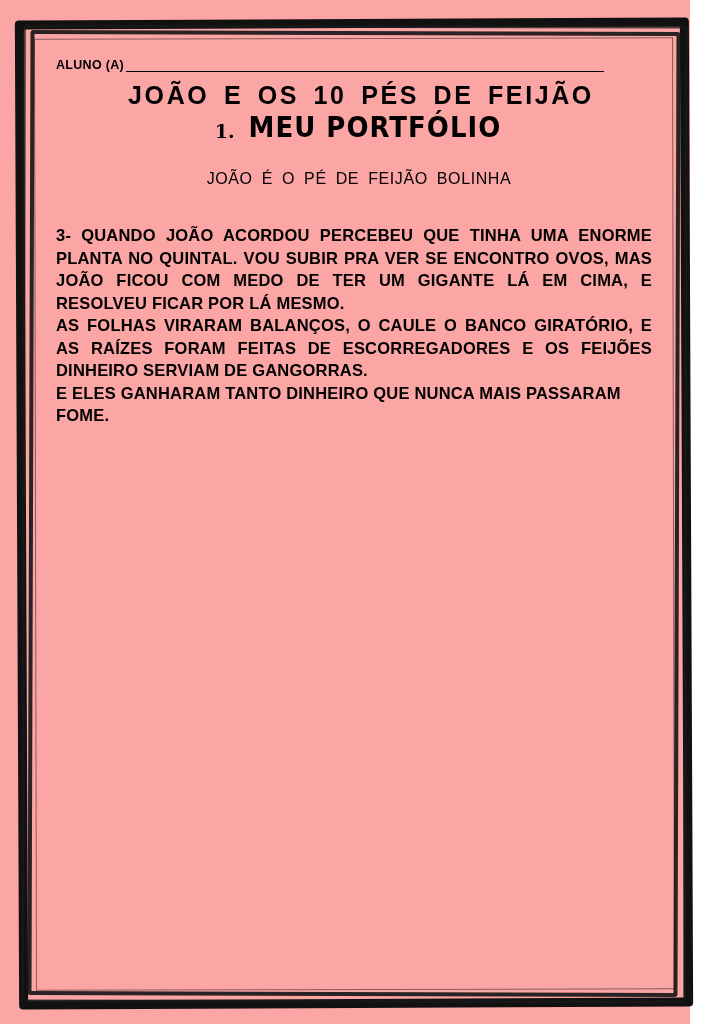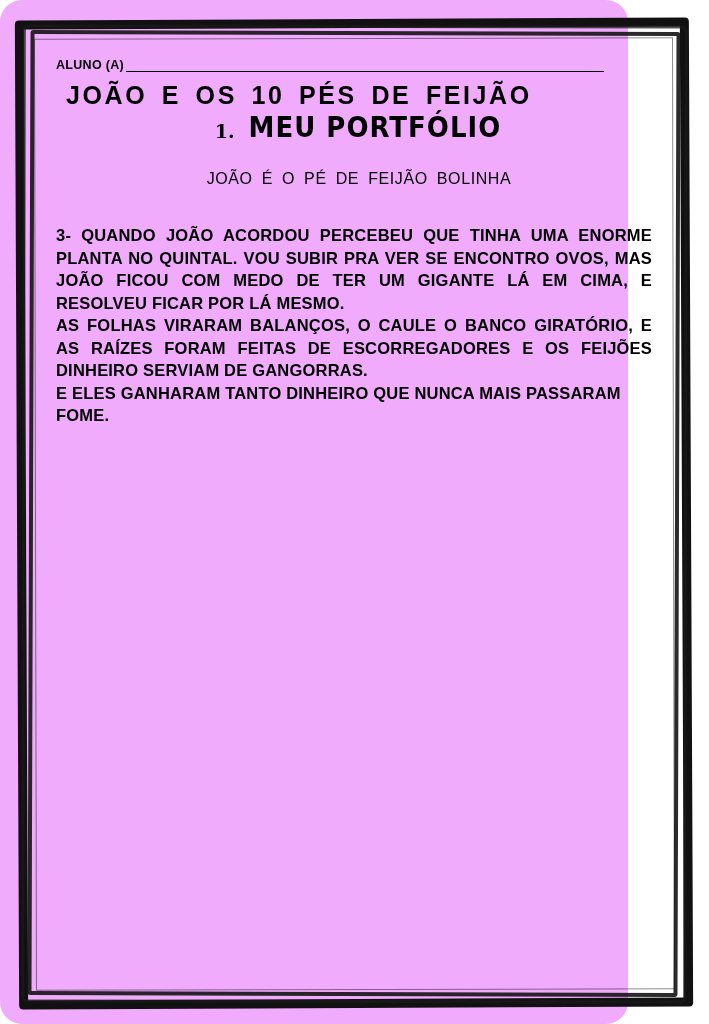--- a/index.html
+++ b/index.html
@@ -10,24 +10,23 @@
   body {
     width: 709px;
     height: 1024px;
     overflow: hidden;
     font-family: "Liberation Sans", sans-serif;
     color: #000000;
   }
 
   .page {
     position: relative;
-    width: 628px;
+    width: 690px;
     height: 1024px;
-    background: #f0abfc;
-    border-radius: 22px;
+    background: #fca5a5;
   }
 
   
   .frame-outer {
     position: absolute;
     left: 17px;
     top: 19px;
     width: 674px;
     height: 989px;
     border: 9px solid #111111;
@@ -94,21 +93,21 @@
     line-height: 14px;
   }
   .aluno-line {
     flex: 1;
     border-bottom: 1.3px solid #000;
     height: 11px;
   }
 
   .title-main {
     margin-top: 9px;
-    text-align: left;
+    text-align: center;
     font-size: 25px;
     font-weight: bold;
     letter-spacing: 2.6px;
     word-spacing: 5px;
     white-space: nowrap;
     padding-left: 10px;
   }
 
   .subtitle-row {
     margin-top: 4px;

